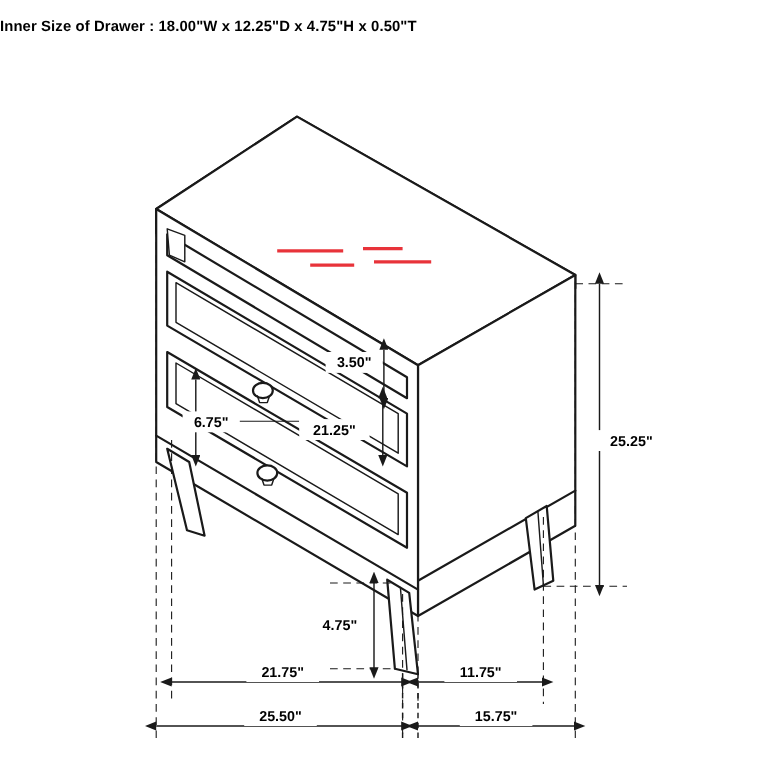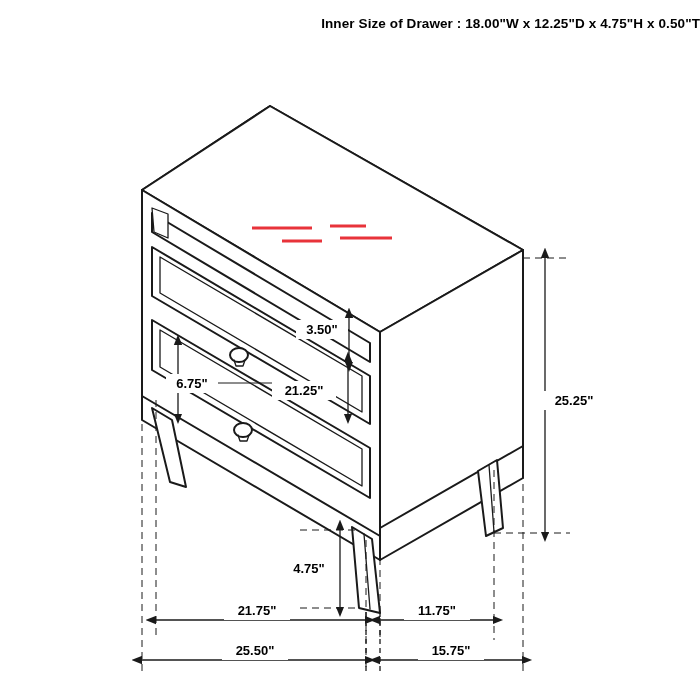--- a/index.html
+++ b/index.html
@@ -18,21 +18,21 @@
   #page {
     position: relative;
     width: 700px;
     height: 700px;
   }
   #title {
     position: absolute;
     top: 16px;
     left: 0;
     width: 700px;
-    text-align: right;
+    text-align: left;
     font-size: 13.5px;
     font-weight: bold;
     letter-spacing: 0.1px;
     color: #000;
   }
   svg#diagram {
     position: absolute;
     top: 0;
     left: 0;
     width: 700px;

